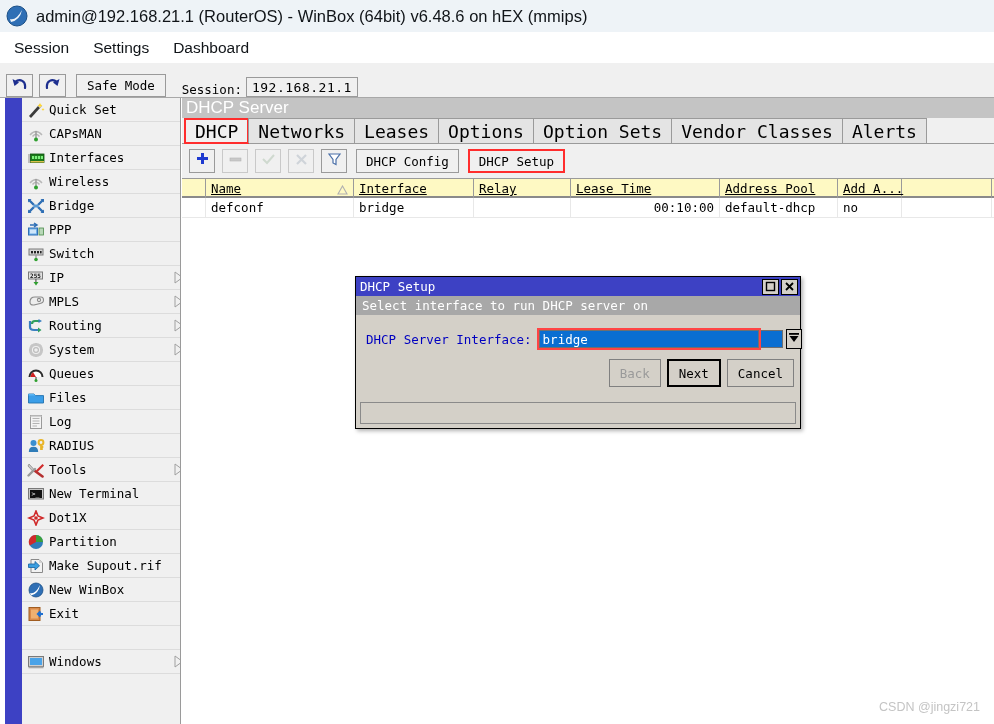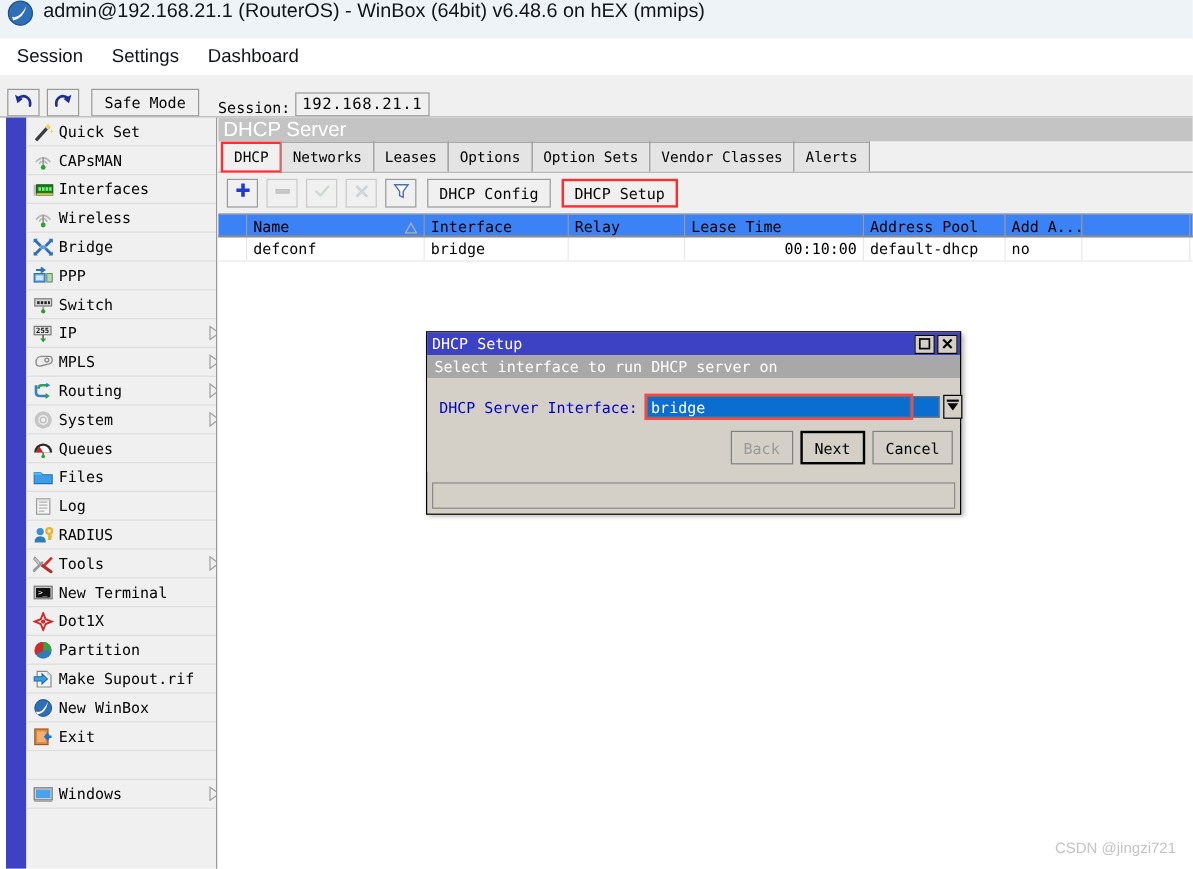--- a/index.html
+++ b/index.html
@@ -12,21 +12,21 @@
   #app {
     position: relative;
     width: 994px; height: 724px;
     background: #ffffff;
   }
 
   
   .titlebar {
     position: absolute; left: 0; top: 0; width: 994px; height: 32px;
     background: #eef3f7;
-    display: flex; 
+    display: flex; align-items: center;
     border-bottom: 1px solid #e2e8ee;
   }
   .winbox-logo {
     width: 22px; height: 22px; margin-left: 6px; margin-right: 8px;
     flex: 0 0 auto;
   }
   .title-text {
     font-family: "Liberation Sans", sans-serif;
     font-size: 16.5px; color: #101418; white-space: nowrap;
   }
@@ -155,21 +155,21 @@
     box-sizing: border-box;
   }
   .tab {
     height: 25px;
     padding: 0 9px;
     display: flex; align-items: center;
     border: 1px solid #9a9a9a;
     border-bottom: none;
     background: #e4e4e4;
     font-family: "DejaVu Sans Mono", monospace;
-    font-size: 12px; color: #000;
+    font-size: 18px; color: #000;
     box-sizing: border-box;
     margin-left: -1px;
   }
   .tab:first-child { margin-left: 2px; }
   .tab.active {
     background: #f0f0f0;
     border: 2px solid #ff2d2d;
     height: 26px;
   }
 
@@ -203,24 +203,25 @@
     border: 2px solid #ff2d2d;
   }
 
   
   .table-wrap {
     position: absolute; left: 0; top: 80px; width: 812px; height: 546px;
     background: #ffffff;
   }
   .thead {
     display: flex; height: 20px;
-    background: #3b82f6;
+    background: #fef9c3;
     border-top: 1px solid #9a9a9a;
     border-bottom: 2px solid #8a8a8a;
     box-sizing: border-box;
+    text-decoration: underline;
   }
   .th {
     height: 19px;
     border-right: 1px solid #9a9a9a;
     display: flex; align-items: center;
     padding-left: 5px;
     font-family: "DejaVu Sans Mono", monospace;
     font-size: 12.5px; color: #000;
     box-sizing: border-box;
     position: relative;

